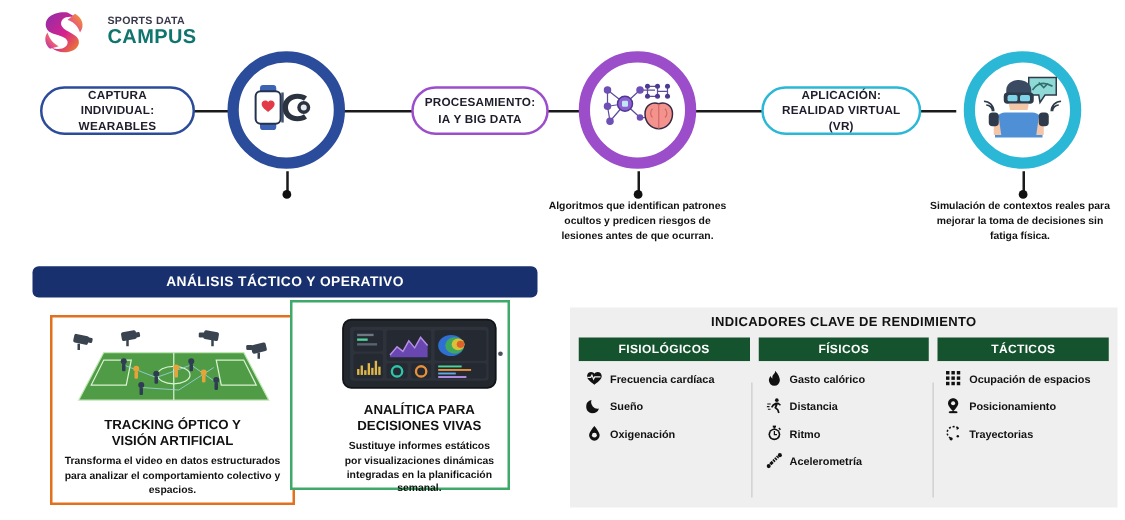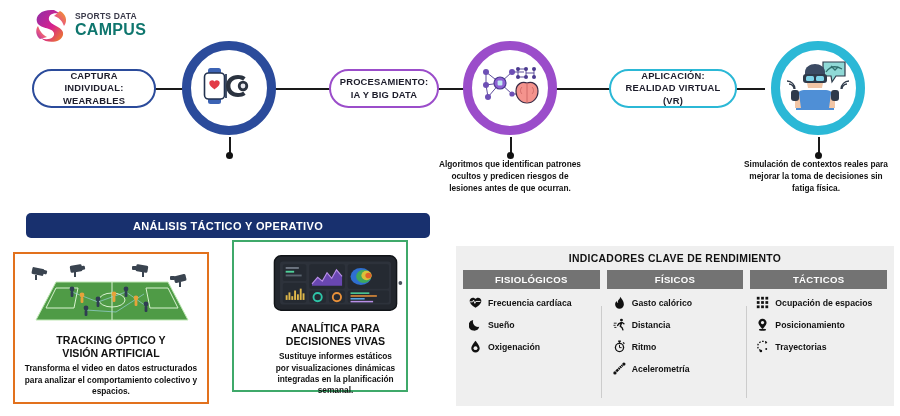--- a/index.html
+++ b/index.html
@@ -6,21 +6,21 @@
   body{
     width:900px;height:416px;
     background:#ffffff;
     font-family:"Liberation Sans", sans-serif;
     position:relative;overflow:hidden;
     color:#111;
   }
   .stage{position:absolute;inset:0;}
 
   
-  .logo{position:absolute;left:30px;top:4px;width:150px;height:42px;display:flex;align-items:center;gap:5px;}
+  .logo{position:absolute;left:30px;top:4px;width:150px;height:42px;display:flex;align-items:center;gap:16px;}
   .logo-mark{width:40px;height:40px;position:relative;flex:0 0 40px;}
   .logo-text{display:flex;flex-direction:column;justify-content:center;line-height:1;}
   .logo-top{font-size:8.5px;font-weight:bold;letter-spacing:.2px;color:#3a3a4a;}
   .logo-bottom{font-size:16px;font-weight:bold;letter-spacing:.3px;color:#0f766e;margin-top:1px;}
 
   
   .flow-line{position:absolute;background:#1a1a1a;height:1.6px;}
   .drop{position:absolute;width:1.6px;background:#1a1a1a;}
   .dot{position:absolute;width:7px;height:7px;border-radius:50%;background:#111;}
 
@@ -71,21 +71,21 @@
 
   
   .kpi{position:absolute;background:#efefef;box-sizing:border-box;}
   .kpi-title{
     text-align:center;font-size:10.4px;font-weight:bold;letter-spacing:.3px;
     color:#111;padding:7px 0 6px 0;
   }
   .kpi-cols{display:flex;gap:7px;padding:0 7px 8px 7px;}
   .kpi-col{flex:1;display:flex;flex-direction:column;}
   .kpi-head{
-    background:#737373;color:#fff;text-align:center;
+    background:#14532d;color:#fff;text-align:center;
     font-size:9.6px;font-weight:bold;letter-spacing:.3px;padding:4px 0;
   }
   .kpi-list{background:#efefef;padding:7px 4px 0 6px;}
   .kpi-item{display:flex;align-items:center;gap:6px;margin-bottom:9px;}
   .kpi-item span.lbl{font-size:8.7px;font-weight:bold;color:#111;}
   .kpi-ic{width:13px;height:13px;flex:0 0 13px;display:flex;align-items:center;justify-content:center;}
   .kpi-ic svg{width:13px;height:13px;display:block;}
 
   .vsep{position:absolute;width:1px;background:#cccccc;}
 </style>
@@ -219,21 +219,21 @@
       </svg>
     </span>
   </div>
 
   <div class="caption" style="left:742px;top:158px;width:148px;">Simulación de contextos reales para mejorar la toma de decisiones sin fatiga física.</div>
 
   <div class="banner" style="left:26px;top:213px;width:404px;height:25px;">
     <span>ANÁLISIS TÁCTICO Y OPERATIVO</span>
   </div>
 
-  <div class="card orange" style="left:13px;top:252px;width:196px;height:152px;">
+  <div class="card orange" style="left:40px;top:252px;width:196px;height:152px;">
     <div class="card-art">
       <svg width="170" height="66" viewBox="0 0 170 66">
         <g fill="#3a4450">
           <g transform="translate(6,2)">
               <rect x="0" y="4" width="12" height="7" rx="1.5" transform="rotate(12 6 7)"></rect>
               <rect x="10" y="6" width="5" height="4" rx="1" transform="rotate(12 12 8)"></rect>
               <rect x="3" y="11" width="2" height="5"></rect>
             </g>
           <g transform="translate(44,0)">
               <rect x="0" y="3" width="12" height="7" rx="1.5" transform="rotate(-10 6 6)"></rect>

